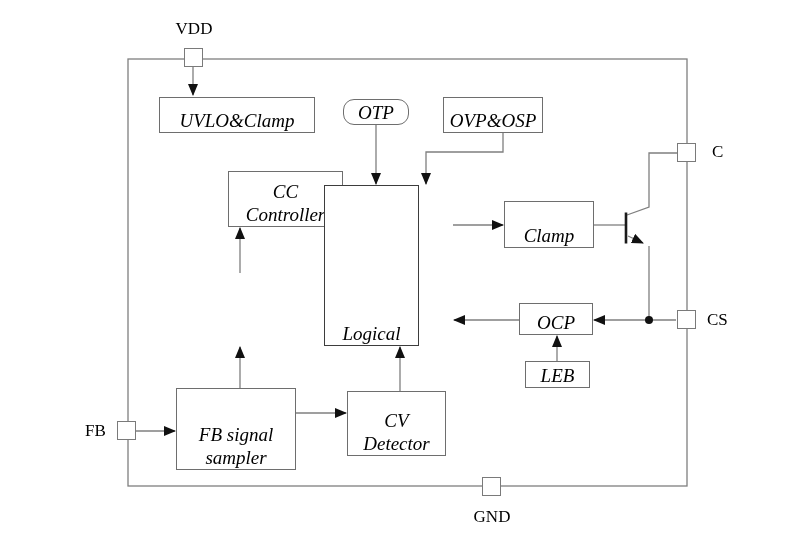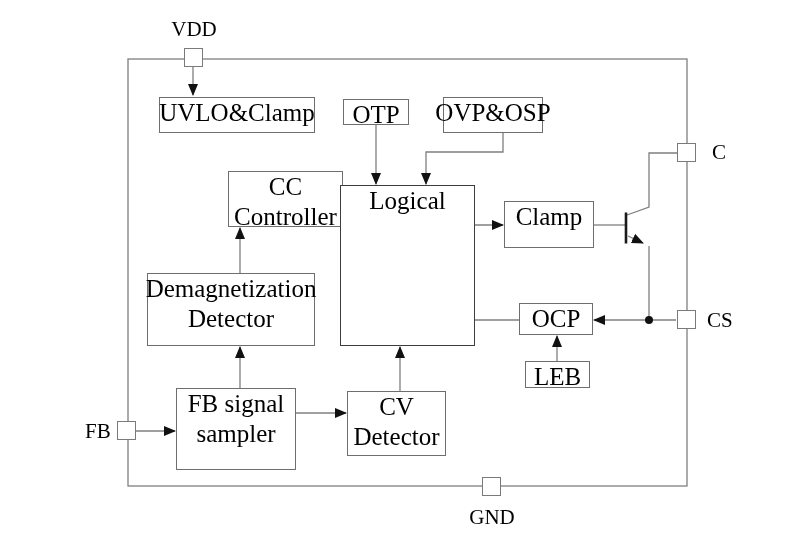--- a/index.html
+++ b/index.html
@@ -11,36 +11,37 @@
     color:#000;
     overflow:hidden;
   }
   #wires{position:absolute;left:0;top:0;z-index:1;}
   .block{
     position:absolute;z-index:2;
     box-sizing:border-box;
     border:1px solid #6e6e6e;
     background:#fff;
     display:flex;flex-direction:column;
-    align-items:center;justify-content:flex-start;
+    align-items:center;justify-content:flex-end;
     text-align:center;
-    font-size:25px;line-height:1.18;
+    font-size:19px;line-height:1.18;
     white-space:nowrap;
+    font-style:italic;
   }
   .block.heavy{border:1px solid #3d3d3d;}
   .pin{
     position:absolute;z-index:3;
     box-sizing:border-box;
     width:19px;height:19px;
     background:#fff;
     border:1px solid #7a7a7a;
   }
   .pinlabel{
     position:absolute;z-index:2;
-    font-size:21px;line-height:22px;
+    font-size:17px;line-height:22px;
     white-space:nowrap;
   }
   .center{text-align:center;}
 </style>
 </head>
 <body>
 
 <div id="stage">
 
   <svg id="wires" width="801" height="543" viewBox="0 0 801 543">
@@ -72,45 +73,41 @@
       <path d="M626,212.5 L626,243.5" stroke="#1a1a1a" stroke-width="2.6" fill="none"></path>
       <path d="M628,236 L643,243" stroke="#7f7f7f" stroke-width="1.3" fill="none" marker-end="url(#arr)"></path>
     </g>
     <circle cx="649" cy="320" r="4" fill="#111111"></circle>
   </svg>
 
   <div class="block" style="left:159px;top:97px;width:156px;height:36px;">
     <span>UVLO&amp;Clamp</span>
   </div>
 
-  <div class="block" style="left:343px;top:99px;width:66px;height:26px;">
+  <div class="block" style="left:343px;top:99px;width:66px;height:26px;border-radius:11px;">
     <span>OTP</span>
   </div>
 
   <div class="block" style="left:443px;top:97px;width:100px;height:36px;">
     <span>OVP&amp;OSP</span>
   </div>
 
   <div class="block" style="left:180px;top:171px;width:115px;height:56px;margin-left:48px;">
     <span>CC</span>
     <span>Controller</span>
   </div>
 
-  <div class="block heavy" style="left:340px;top:185px;width:135px;height:161px;">
+  <div class="block heavy" style="left:324px;top:185px;width:95px;height:161px;">
     <span>Logical</span>
   </div>
 
   <div class="block" style="left:504px;top:201px;width:90px;height:47px;">
     <span>Clamp</span>
   </div>
 
-  <div class="block" style="left:147px;top:273px;width:168px;height:73px;">
-    <span>Demagnetization</span>
-    <span>Detector</span>
-  </div>
 
   <div class="block" style="left:525px;top:361px;width:65px;height:27px;">
     <span>LEB</span>
   </div>
 
   <div class="block" style="left:519px;top:303px;width:74px;height:32px;">
     <span>OCP</span>
   </div>
 
   <div class="block" style="left:176px;top:388px;width:120px;height:82px;">

